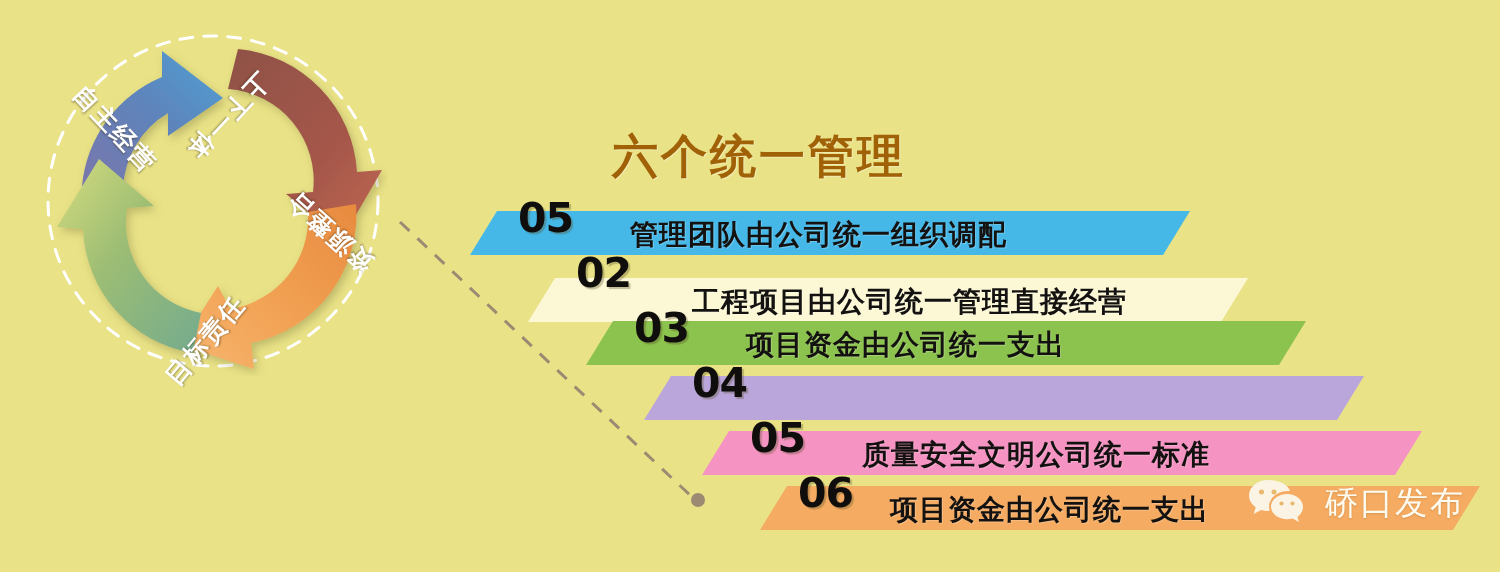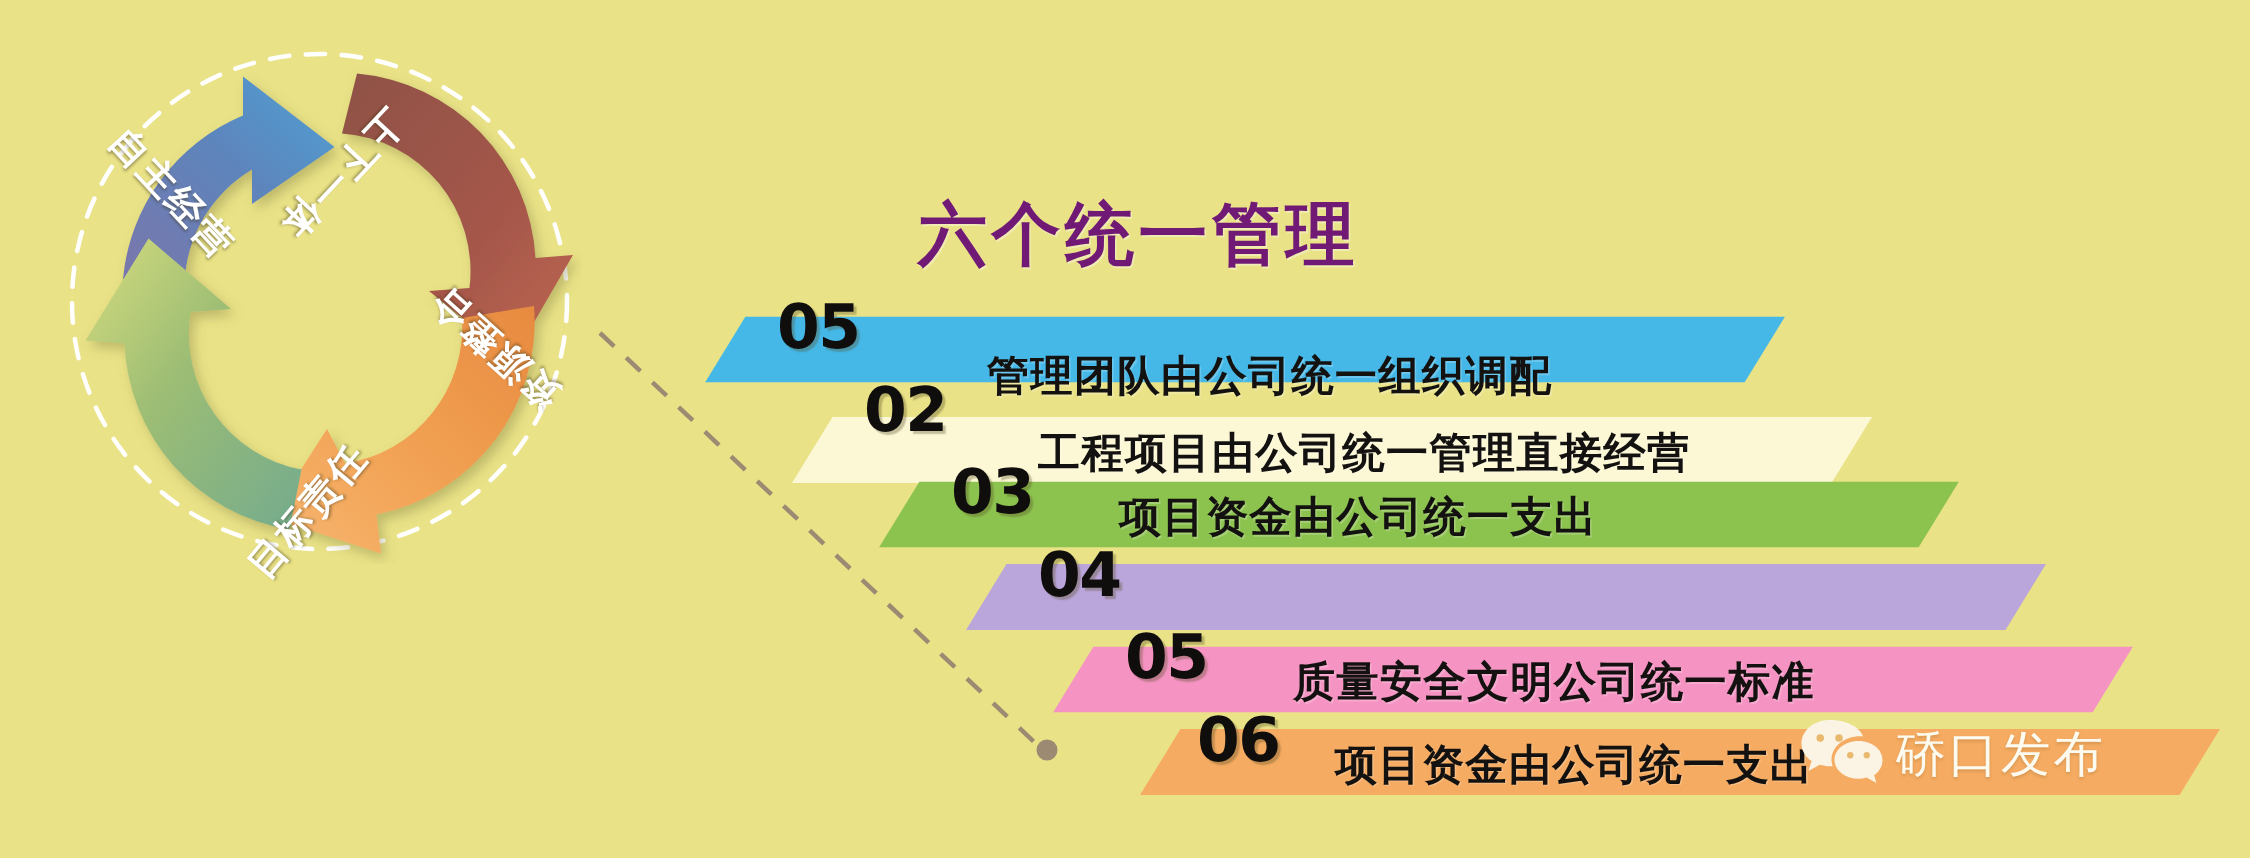--- a/index.html
+++ b/index.html
@@ -28,21 +28,21 @@
   }
   .lbl-1{left:52px;top:52px;transform:rotate(47deg);transform-origin:0 0;}
   .lbl-2{left:239px;top:62px;transform:rotate(133deg);transform-origin:0 0;}
   .lbl-3{left:321px;top:255px;transform:rotate(222deg);transform-origin:0 0;}
   .lbl-4{left:120px;top:345px;transform:rotate(310deg);transform-origin:0 0;}
 
   
   .title{
     position:absolute;left:612px;top:126px;
     font-family:"Liberation Serif","DejaVu Serif",serif;
-    font-size:46px;font-weight:700;color:#701a75;
+    font-size:46px;font-weight:700;color:#a16207;
     letter-spacing:3px;
     text-shadow:1px 1px 0 rgba(255,255,255,.35);
   }
 
   
   .band{
     position:absolute;height:44px;
     display:flex;align-items:center;
   }
   .band .shape{
@@ -62,22 +62,22 @@
     letter-spacing:-1px;
     text-shadow:2px 2px 1px rgba(90,80,40,.35);
     line-height:1;
   }
 
   
   .connector{position:absolute;left:0;top:0;pointer-events:none;}
 
   
   .watermark{
-    position:absolute;left:1200px;top:478px;
-    display:flex;align-items:center;gap:8px;
+    position:absolute;left:1248px;top:478px;
+    display:flex;align-items:center;gap:21px;
   }
   .wm-text{
     font-size:33px;color:#fdfbf0;font-weight:400;
     letter-spacing:2px;
     text-shadow:0 1px 2px rgba(120,90,40,.25);
     font-family:"Liberation Sans","DejaVu Sans",sans-serif;
   }
 </style>
 </head>
 <body style="background: rgb(233, 226, 135);">
@@ -152,21 +152,21 @@
     <line x1="400" y1="222" x2="692" y2="497" stroke="#9c8a72" stroke-width="3" stroke-dasharray="13 11"></line>
     <circle cx="698" cy="500" r="7" fill="#9c8a72"></circle>
   </svg>
 
   <div class="title">六个统一管理</div>
 
   <div class="band" style="left:470px;top:211px;width:720px;">
     <svg class="shape" viewBox="0 0 720 44" preserveAspectRatio="none">
       <polygon points="27,0 720,0 693,44 0,44" style="fill:#45b8e8"></polygon>
     </svg>
-    <div class="btext" style="left:160px;top:21px;margin-left:28px;">管理团队由公司统一组织调配</div>
+    <div class="btext" style="left:160px;top:5px;">管理团队由公司统一组织调配</div>
   </div>
   <div class="num" style="left:518px;top:198px;">05</div>
 
   <div class="band" style="left:528px;top:266px;width:720px;margin-top:12px;">
     <svg class="shape" viewBox="0 0 720 44" preserveAspectRatio="none">
       <polygon points="27,0 720,0 693,44 0,44" style="fill:#fcf8d6"></polygon>
     </svg>
     <div class="btext" style="left:164px;top:5px;">工程项目由公司统一管理直接经营</div>
   </div>
   <div class="num" style="left:576px;top:253px;">02</div>

